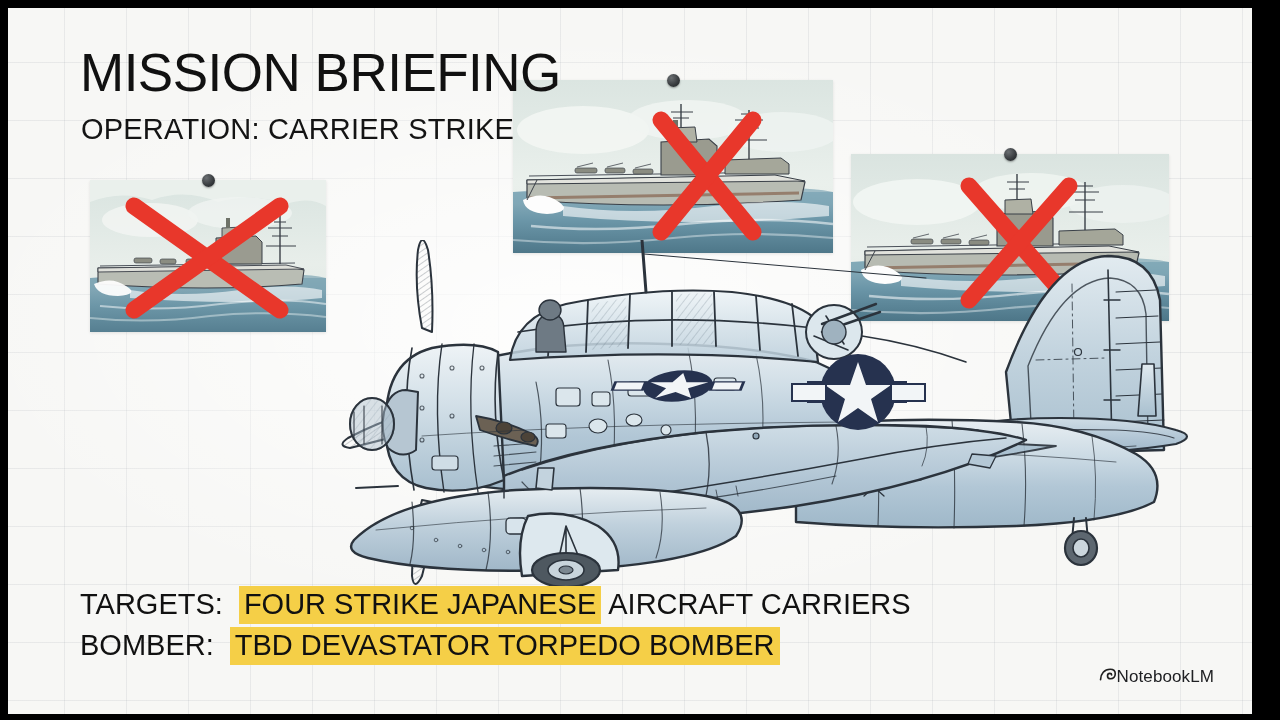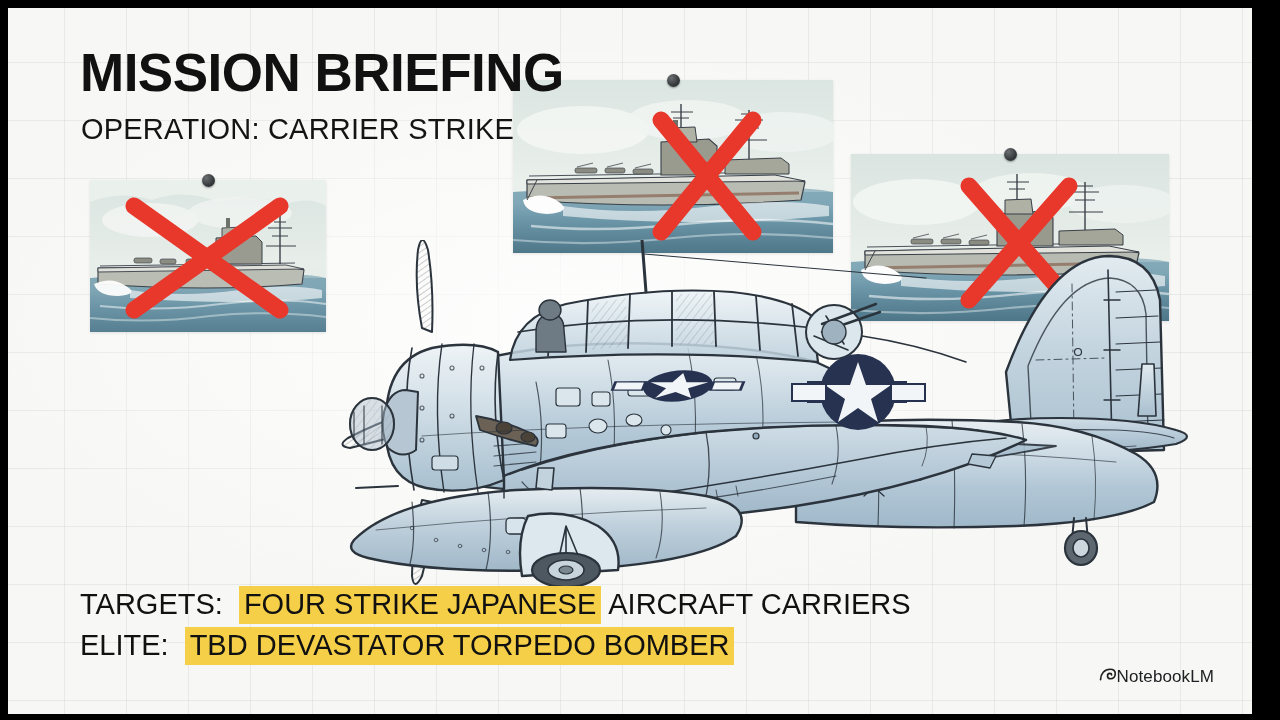--- a/index.html
+++ b/index.html
@@ -40,21 +40,21 @@
   
   .bar { position:absolute; background:#000; }
   .bar.left   { left:0; top:0; width:8px;  height:720px; }
   .bar.right  { right:0; top:0; width:28px; height:720px; }
   .bar.top    { left:0; top:0; width:1280px; height:8px; }
   .bar.bottom { left:0; bottom:0; width:1280px; height:6px; }
 
   
   #title {
     position:absolute; left:72px; top:38px;
-    font-size:53px; font-weight:700; letter-spacing:-0.5px;
+    font-size:53px; font-weight:400; letter-spacing:-0.5px;
     color:#111; line-height:1; white-space:nowrap;
     z-index:30;
   }
   #subtitle {
     position:absolute; left:73px; top:107px;
     font-size:29px; font-weight:400; letter-spacing:.2px;
     color:#141414; line-height:1; white-space:nowrap;
     z-index:30;
   }
 
@@ -532,21 +532,21 @@
     <h1 id="title">MISSION BRIEFING</h1>
     <h2 id="subtitle">OPERATION: CARRIER STRIKE</h2>
 
     <div id="briefing">
       <div class="brief-line">
         <span class="brief-label">TARGETS:</span>
         <span class="brief-hl">FOUR STRIKE JAPANESE</span>
         <span class="brief-tail">AIRCRAFT CARRIERS</span>
       </div>
       <div class="brief-line">
-        <span class="brief-label">ELITE:</span>
+        <span class="brief-label">BOMBER:</span>
         <span class="brief-hl">TBD DEVASTATOR TORPEDO BOMBER</span>
       </div>
     </div>
 
     <div id="watermark">
       <span>
         <svg width="19" height="19" viewBox="0 0 24 24">
           <path d="M3.2 18.6 C3.2 11.2 8.2 5.4 15.4 5.4 C19.4 5.4 21.8 7.8 21.8 11.2 C21.8 14.8 19.2 17.4 16 17.4 C13.6 17.4 12 15.9 12 13.8 C12 11.9 13.3 10.6 15 10.6 C16.3 10.6 17.2 11.4 17.2 12.5" fill="none" stroke="#1f1f1f" stroke-width="2.1" stroke-linecap="round"></path>
         </svg>
       </span>

